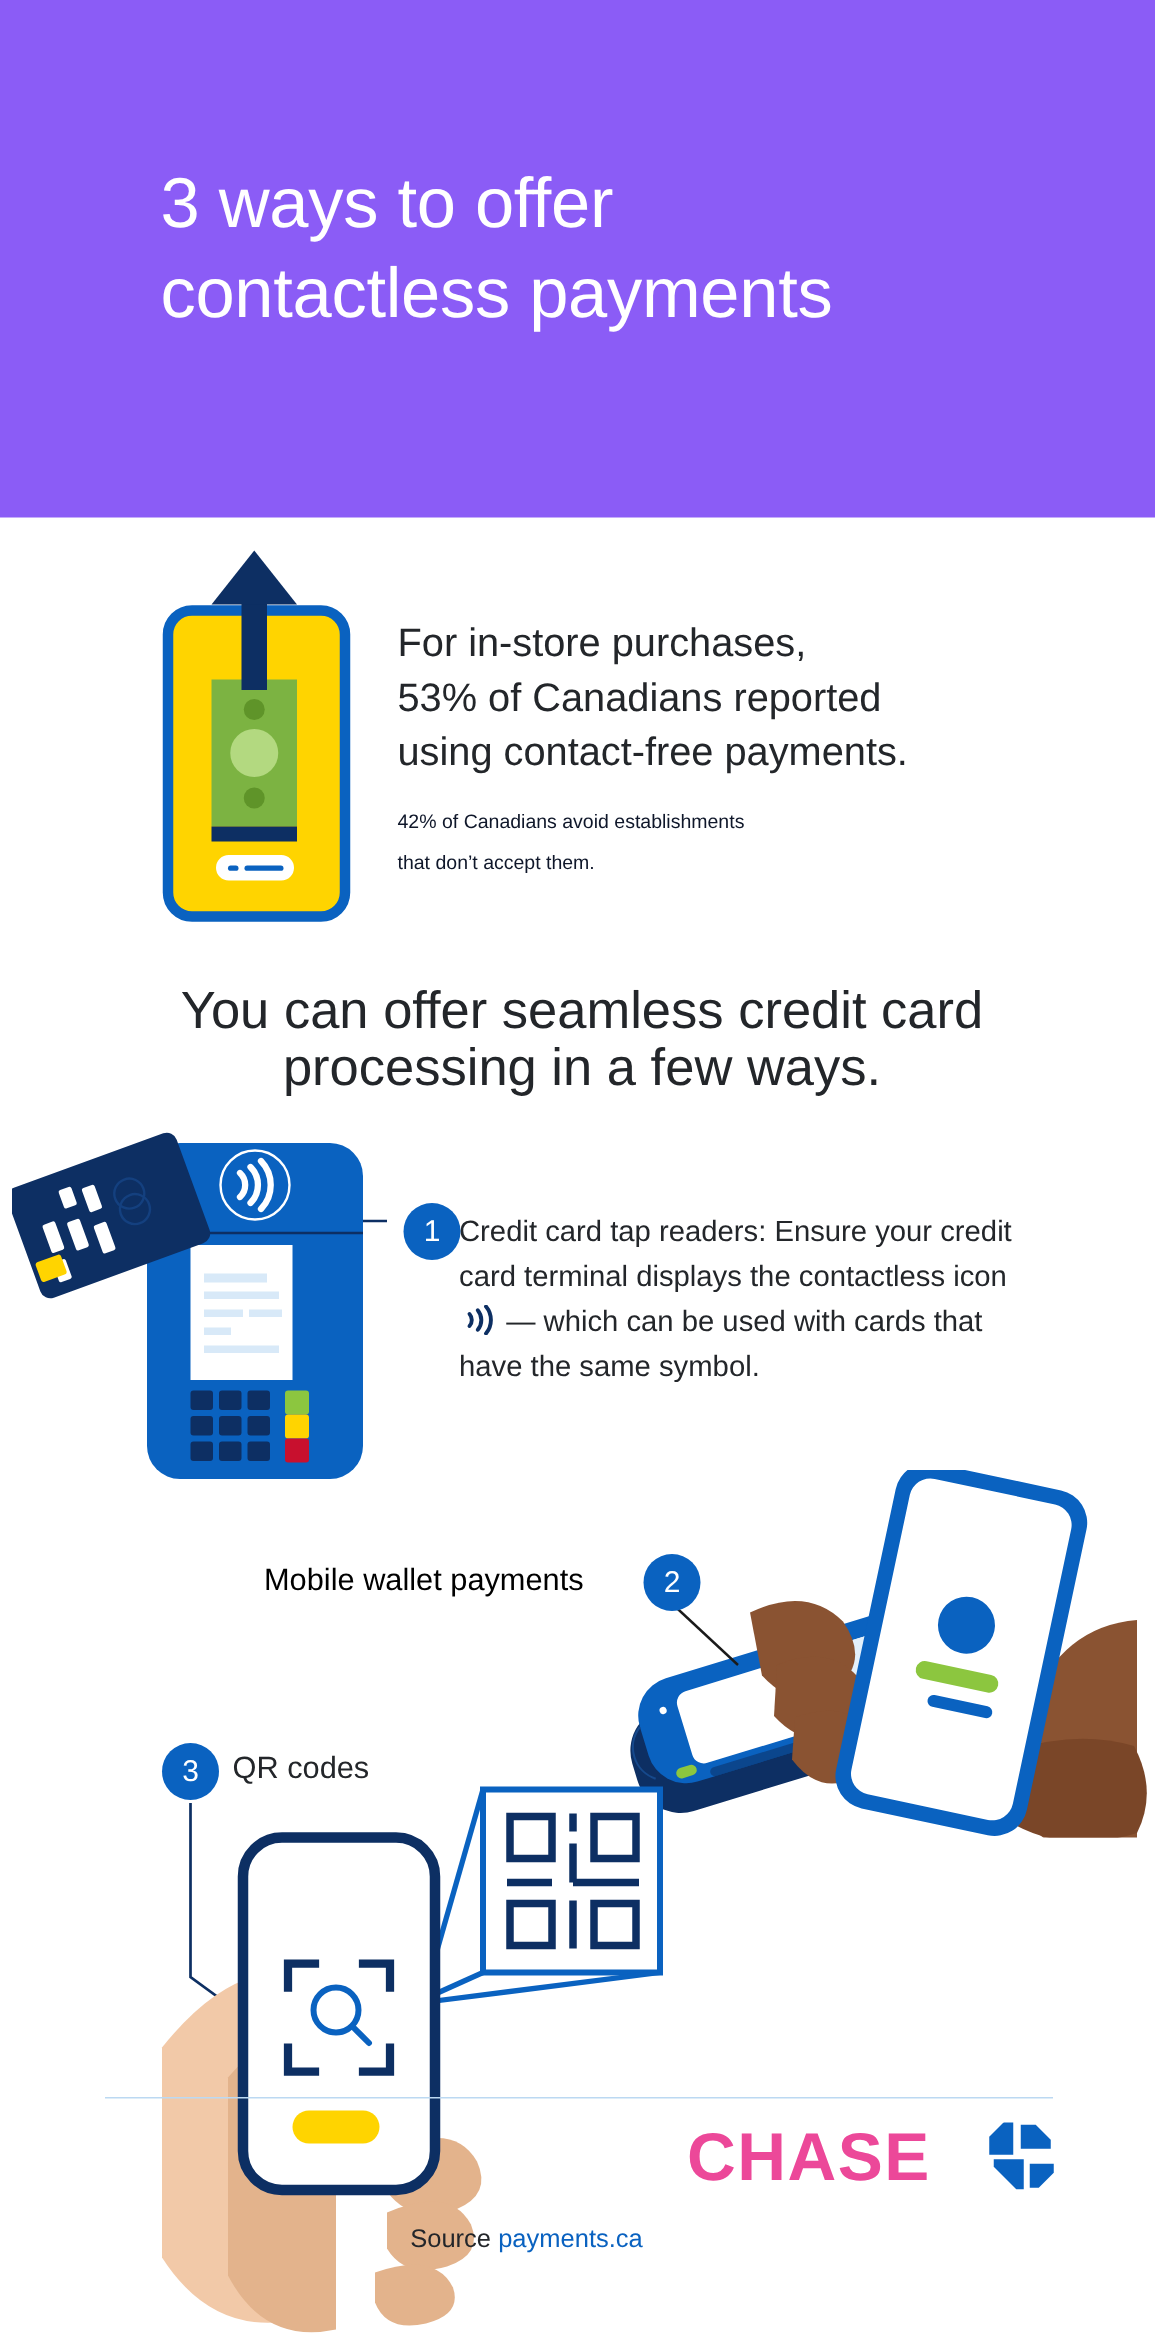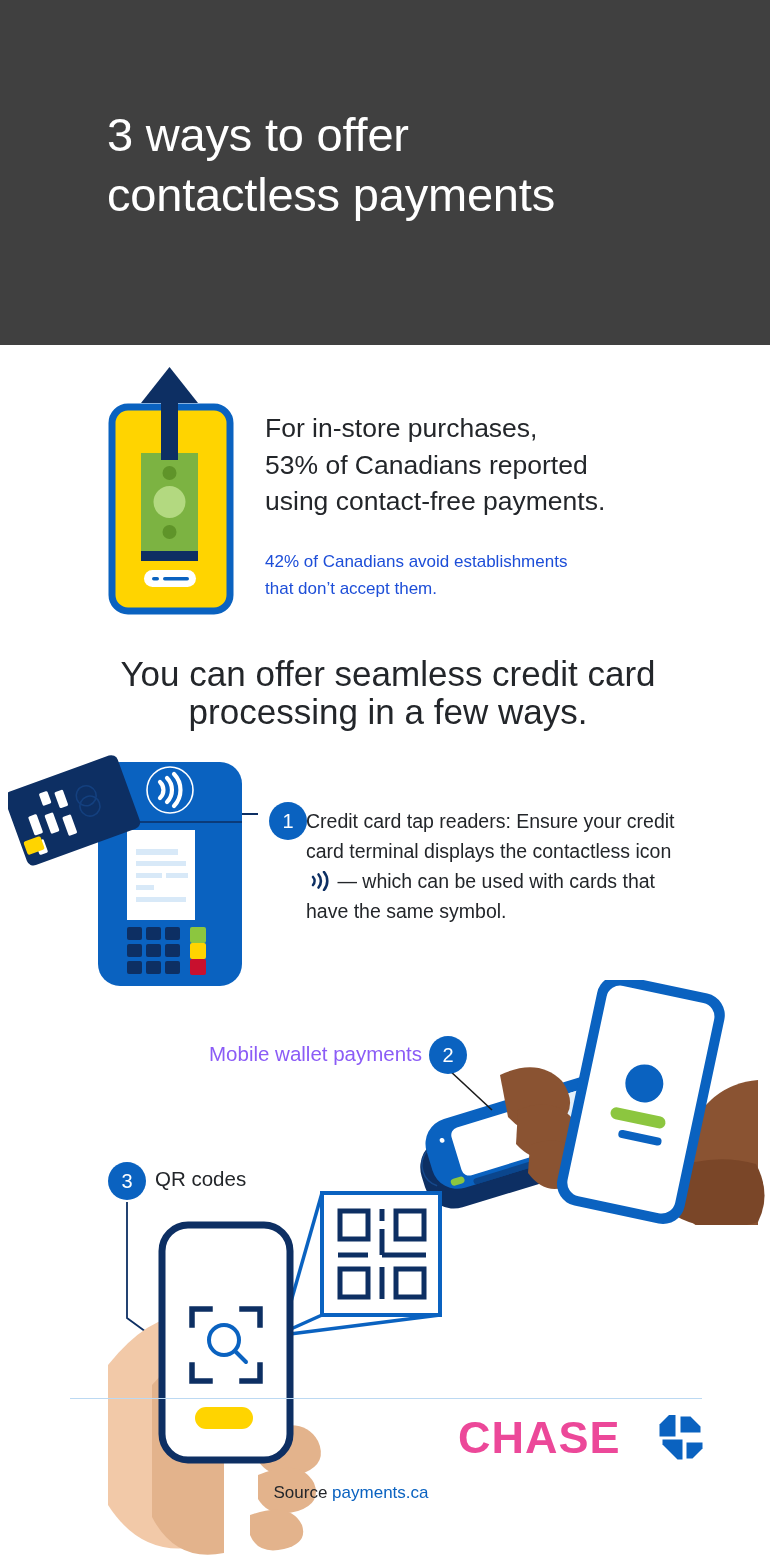--- a/index.html
+++ b/index.html
@@ -11,21 +11,21 @@
     background: #ffffff;
     font-family: "Liberation Sans", sans-serif;
     overflow: hidden;
   }
 
   
   #header-band {
     position: absolute;
     left: 0; top: 0;
     width: 770px; height: 345px;
-    background: #404040;
+    background: #8b5cf6;
   }
   #header-title {
     position: absolute;
     left: 107px; top: 105px;
     width: 600px;
     color: #ffffff;
     font-size: 47px;
     font-weight: 400;
     line-height: 60px;
     letter-spacing: -0.2px;
@@ -39,23 +39,23 @@
 
   #stat-text-wrap { position: absolute; left: 265px; top: 65px; width: 430px; }
   #stat-headline {
     color: #23262a;
     font-size: 26.5px;
     font-weight: 400;
     line-height: 36.5px;
     white-space: pre-line;
   }
   #stat-subtext {
-    margin-top: 28px;
-    color: #1d4ed8;
-    font-size: 17px;
+    margin-top: 14px;
+    color: #0f172a;
+    font-size: 13px;
     font-weight: 400;
     line-height: 27px;
     white-space: pre-line;
   }
 
   
   #intro-text {
     position: absolute;
     left: 108px; top: 655px;
     width: 560px;
@@ -93,24 +93,23 @@
     width: 380px;
     color: #23262a;
     font-size: 19.5px;
     line-height: 30px;
   }
   .inline-contactless { display: inline-block; vertical-align: -3px; margin: 0 2px; }
 
   #step2-label {
     position: absolute;
     left: 176px; top: 1040px;
-    color: #8b5cf6;
+    color: #000000;
     font-size: 20.5px;
     line-height: 28px;
-    margin-left: 33px;
   }
   #step2-illustration { position: absolute; left: 400px; top: 980px; width: 370px; height: 245px; }
   #connector-2 {
     position: absolute; left: 447px; top: 1068px; width: 60px; height: 50px; z-index: 15;
   }
 
   #step3-label {
     position: absolute;
     left: 155px; top: 1165px;
     color: #23262a;

